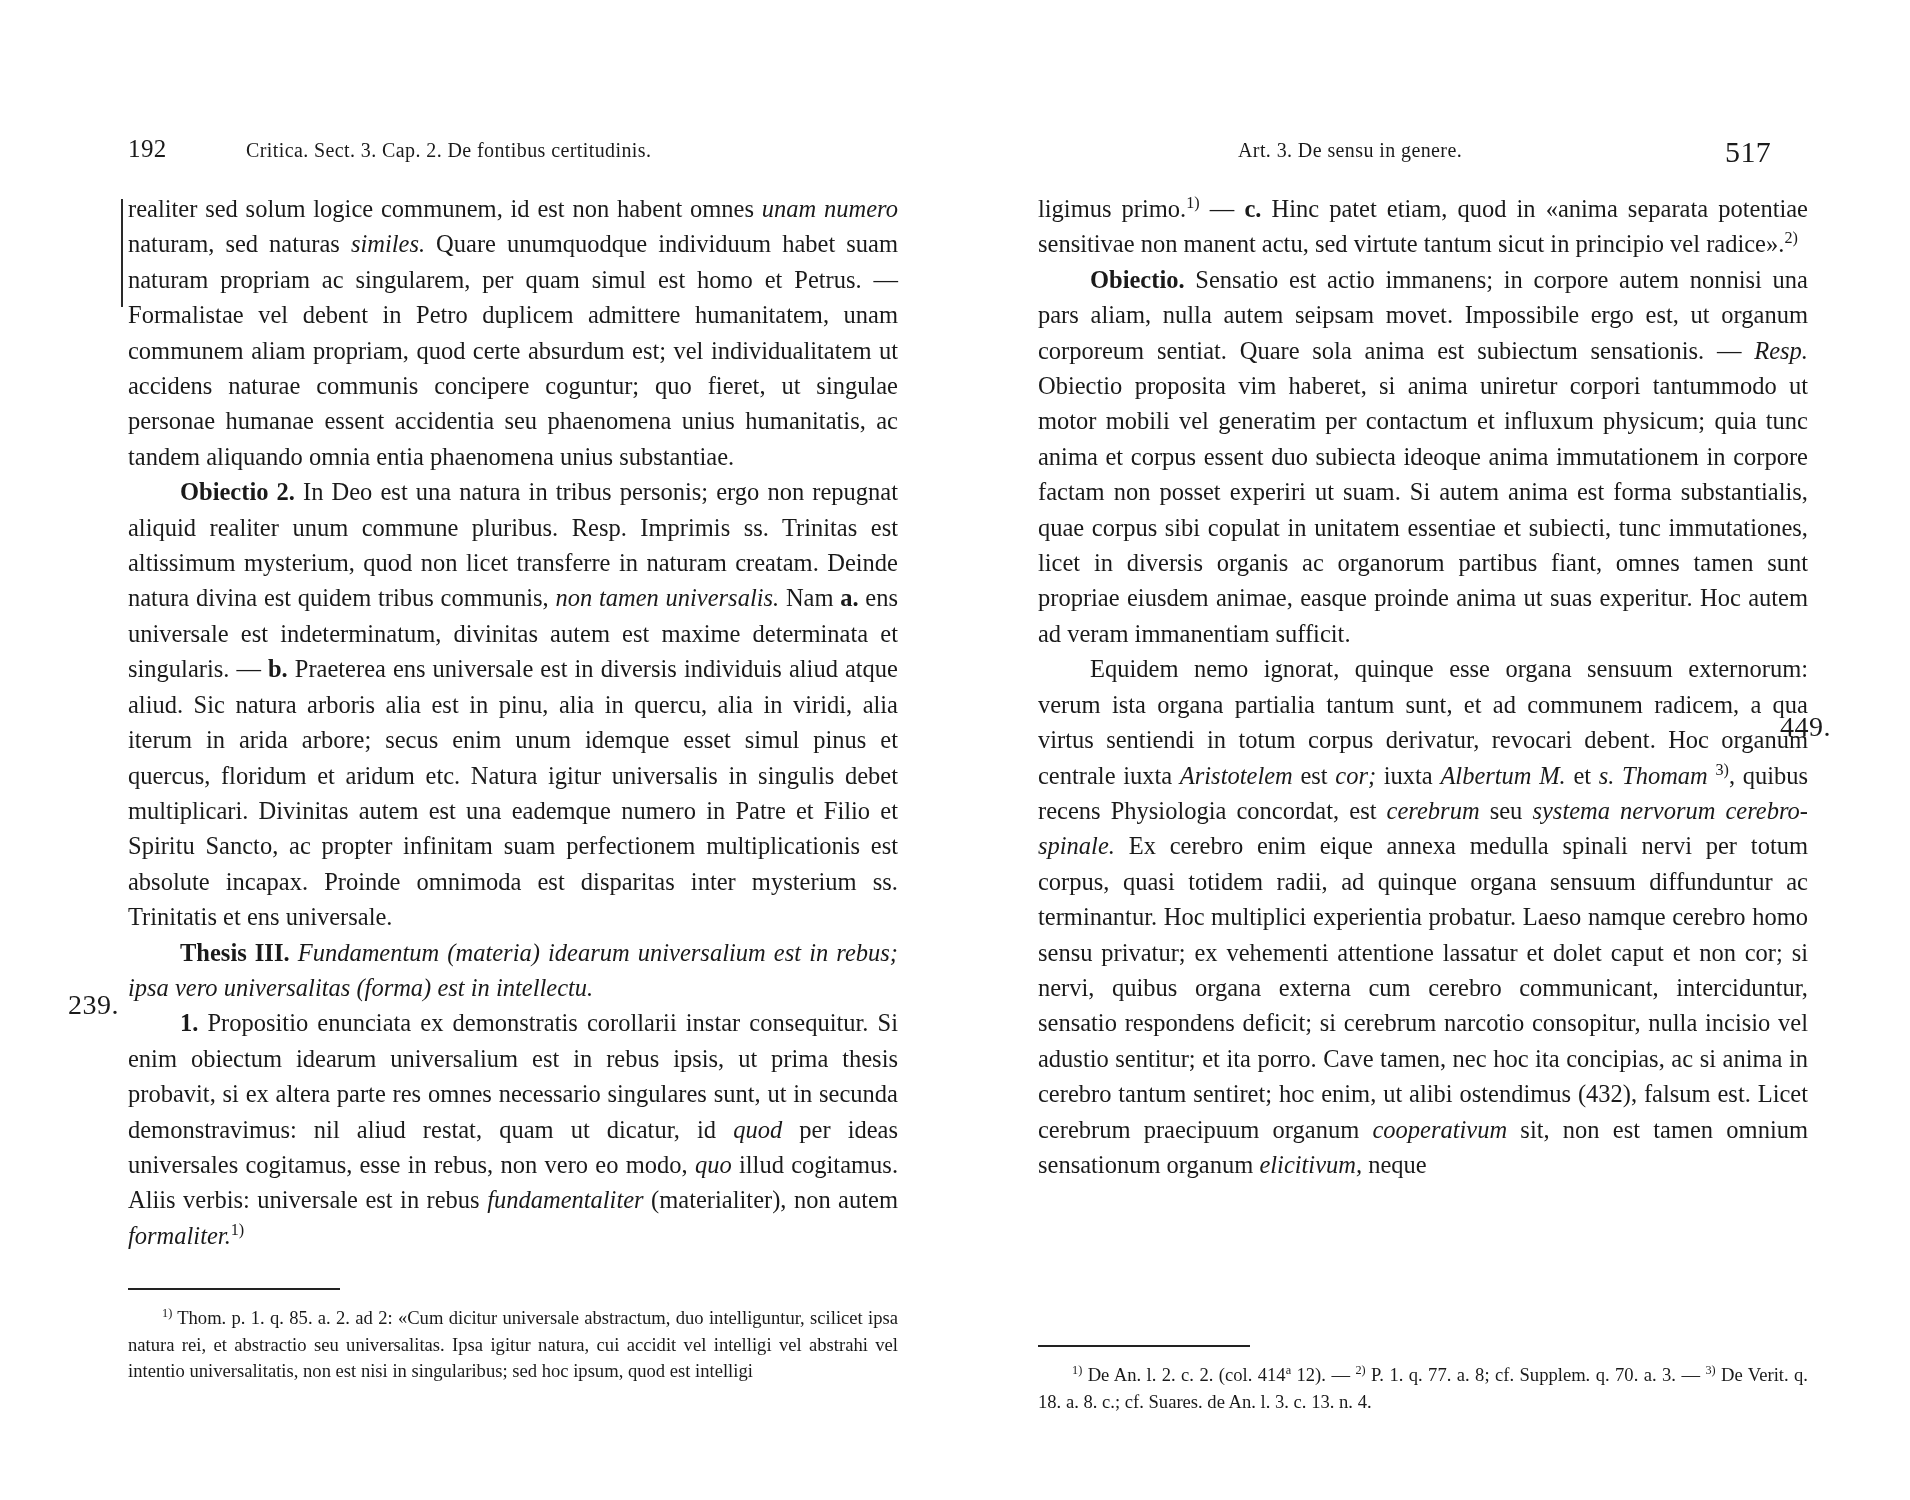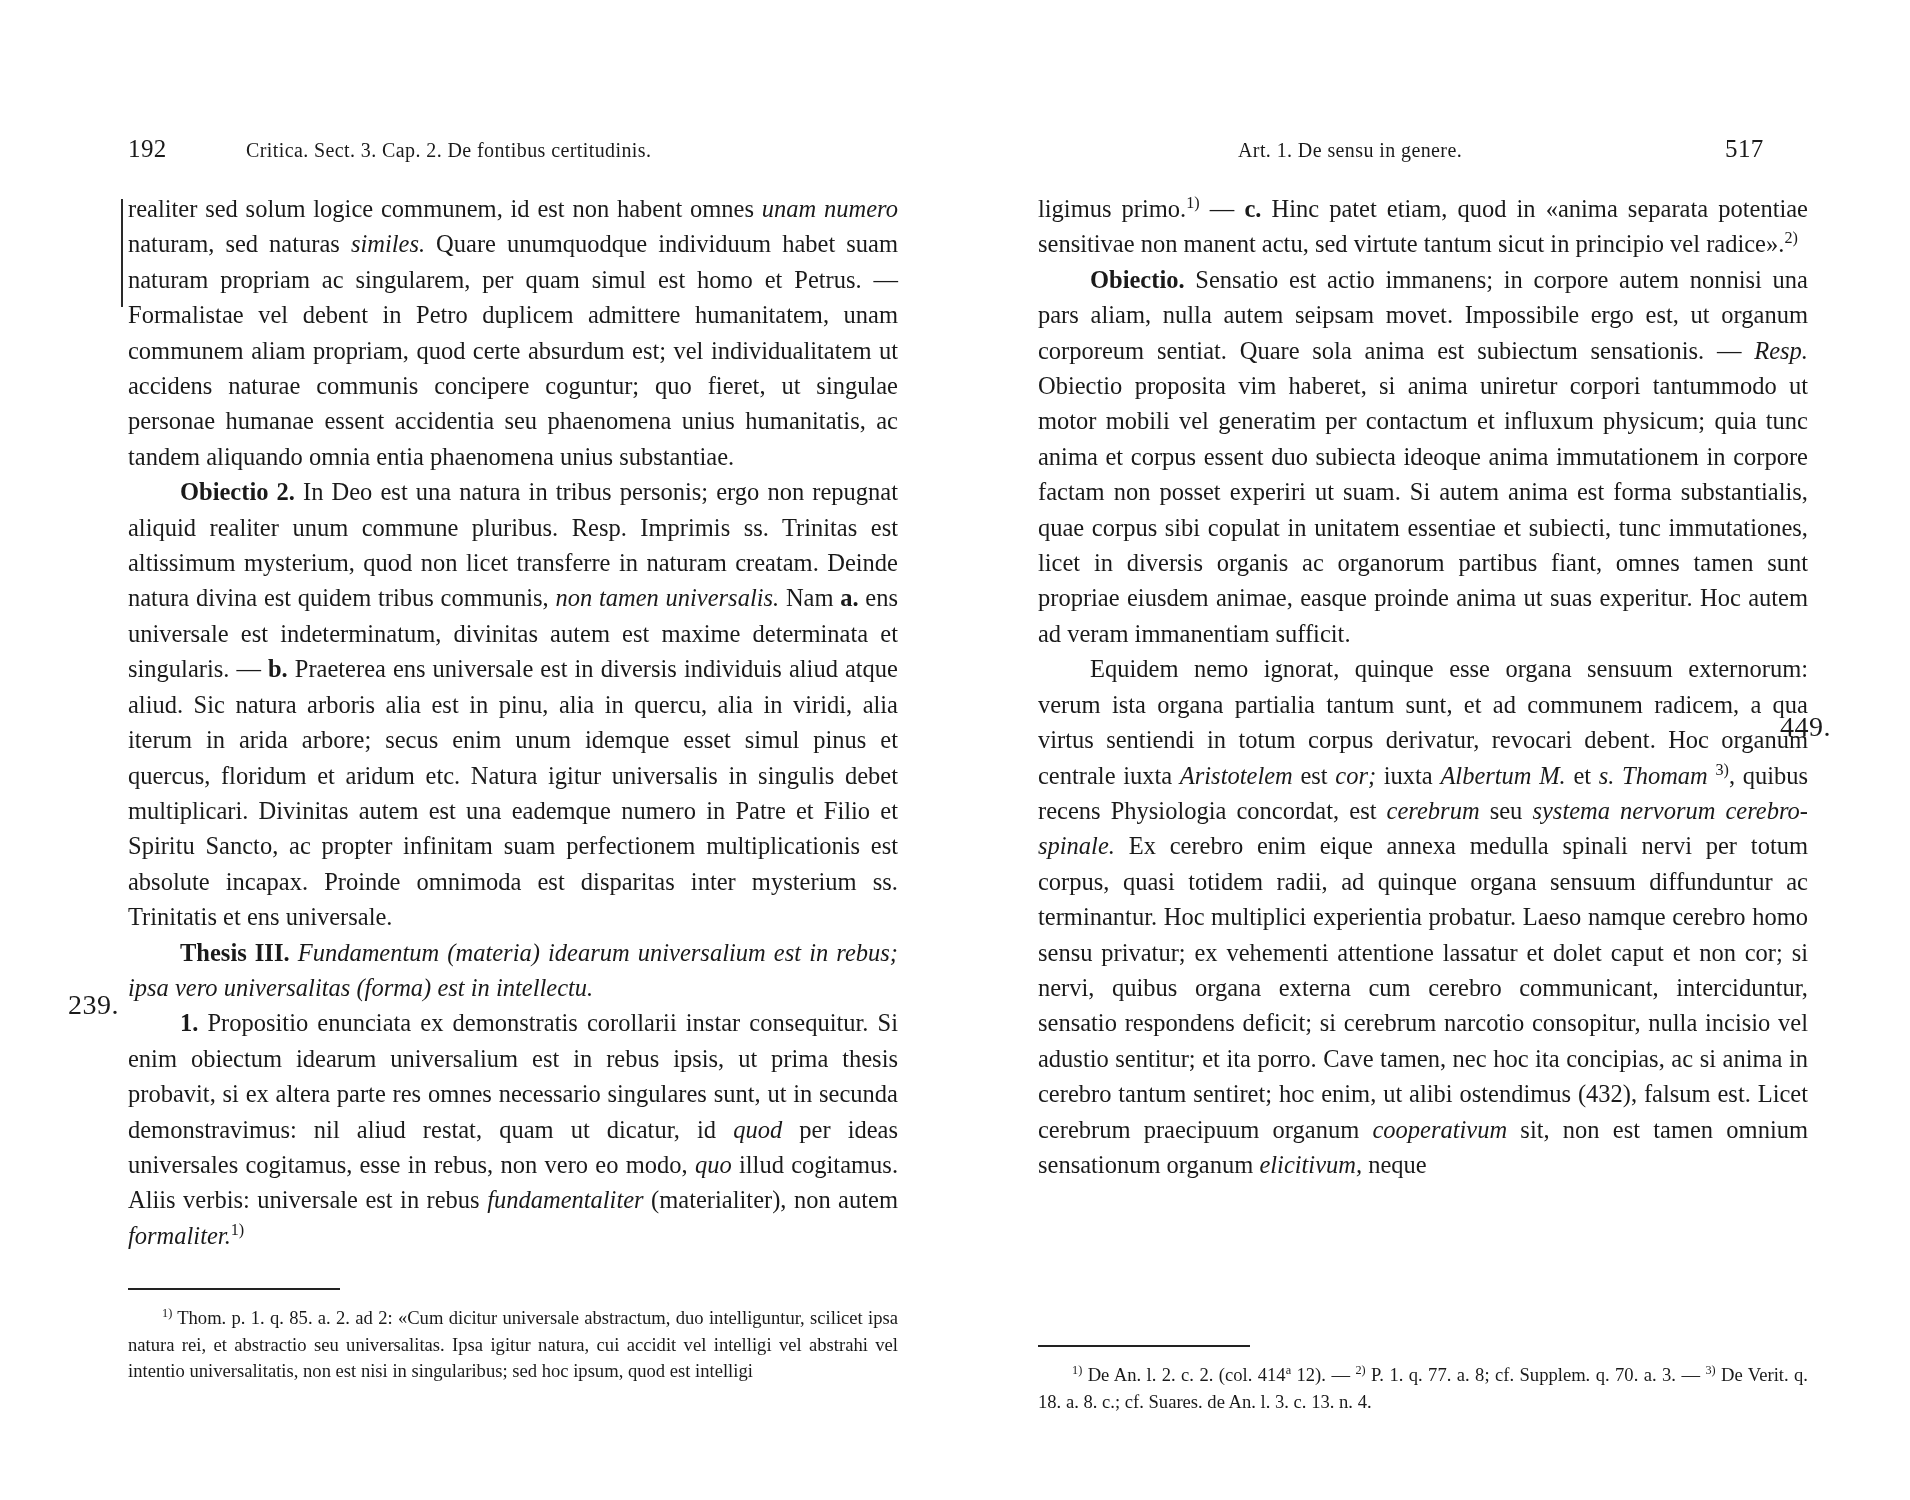--- a/index.html
+++ b/index.html
@@ -26,21 +26,21 @@
   .runhead {
     position: absolute;
     top: 112px;
     font-size: 20px;
     letter-spacing: 0.4px;
     white-space: nowrap;
   }
   .runhead-left-num  { left: 128px;  font-size: 25px; }
   .runhead-left-txt  { left: 246px;  top: 116px; }
   .runhead-right-txt { left: 1238px; top: 116px; }
-  .runhead-right-num { left: 1725px; font-size: 25px; }
+  .runhead-right-num { left: 1725px; font-size: 30px; }
 
   .body-col {
     position: absolute;
     top: 168px;
     width: 770px;
     font-size: 24.5px;
     line-height: 35.4px;
     text-align: justify;
     text-justify: inter-word;
     -webkit-hyphens: none;
@@ -99,21 +99,21 @@
   .fn-right { left: 1038px; top: 1339px; }
   .footnote p { text-indent: 34px; }
 </style>
 </head>
 <body>
 
 <div class="page">
 
   <div class="runhead runhead-left-num">192</div>
   <div class="runhead runhead-left-txt">Critica.  Sect. 3.  Cap. 2.  De fontibus certitudinis.</div>
-  <div class="runhead runhead-right-txt">Art. 1.  De sensu in genere.</div>
+  <div class="runhead runhead-right-txt">Art. 3.  De sensu in genere.</div>
   <div class="runhead runhead-right-num">517</div>
 
   <div class="margin-num margin-178">239.</div>
   <div class="margin-num margin-449">449.</div>
 
   <div class="changebar"></div>
 
   <div class="body-col body-left">
 
     <p class="noindent">realiter sed solum logice communem, id est non habent omnes <span class="it">unam numero</span> naturam, sed naturas <span class="it">similes.</span> Quare unumquodque individuum habet suam naturam propriam ac singularem, per quam simul est homo et Petrus. — Formalistae vel debent in Petro duplicem admittere humanitatem, unam communem aliam propriam, quod certe absurdum est; vel individualitatem ut accidens naturae communis concipere coguntur; quo fieret, ut singulae personae humanae essent accidentia seu phaenomena unius humanitatis, ac tandem aliquando omnia entia phaenomena unius substantiae.</p>

